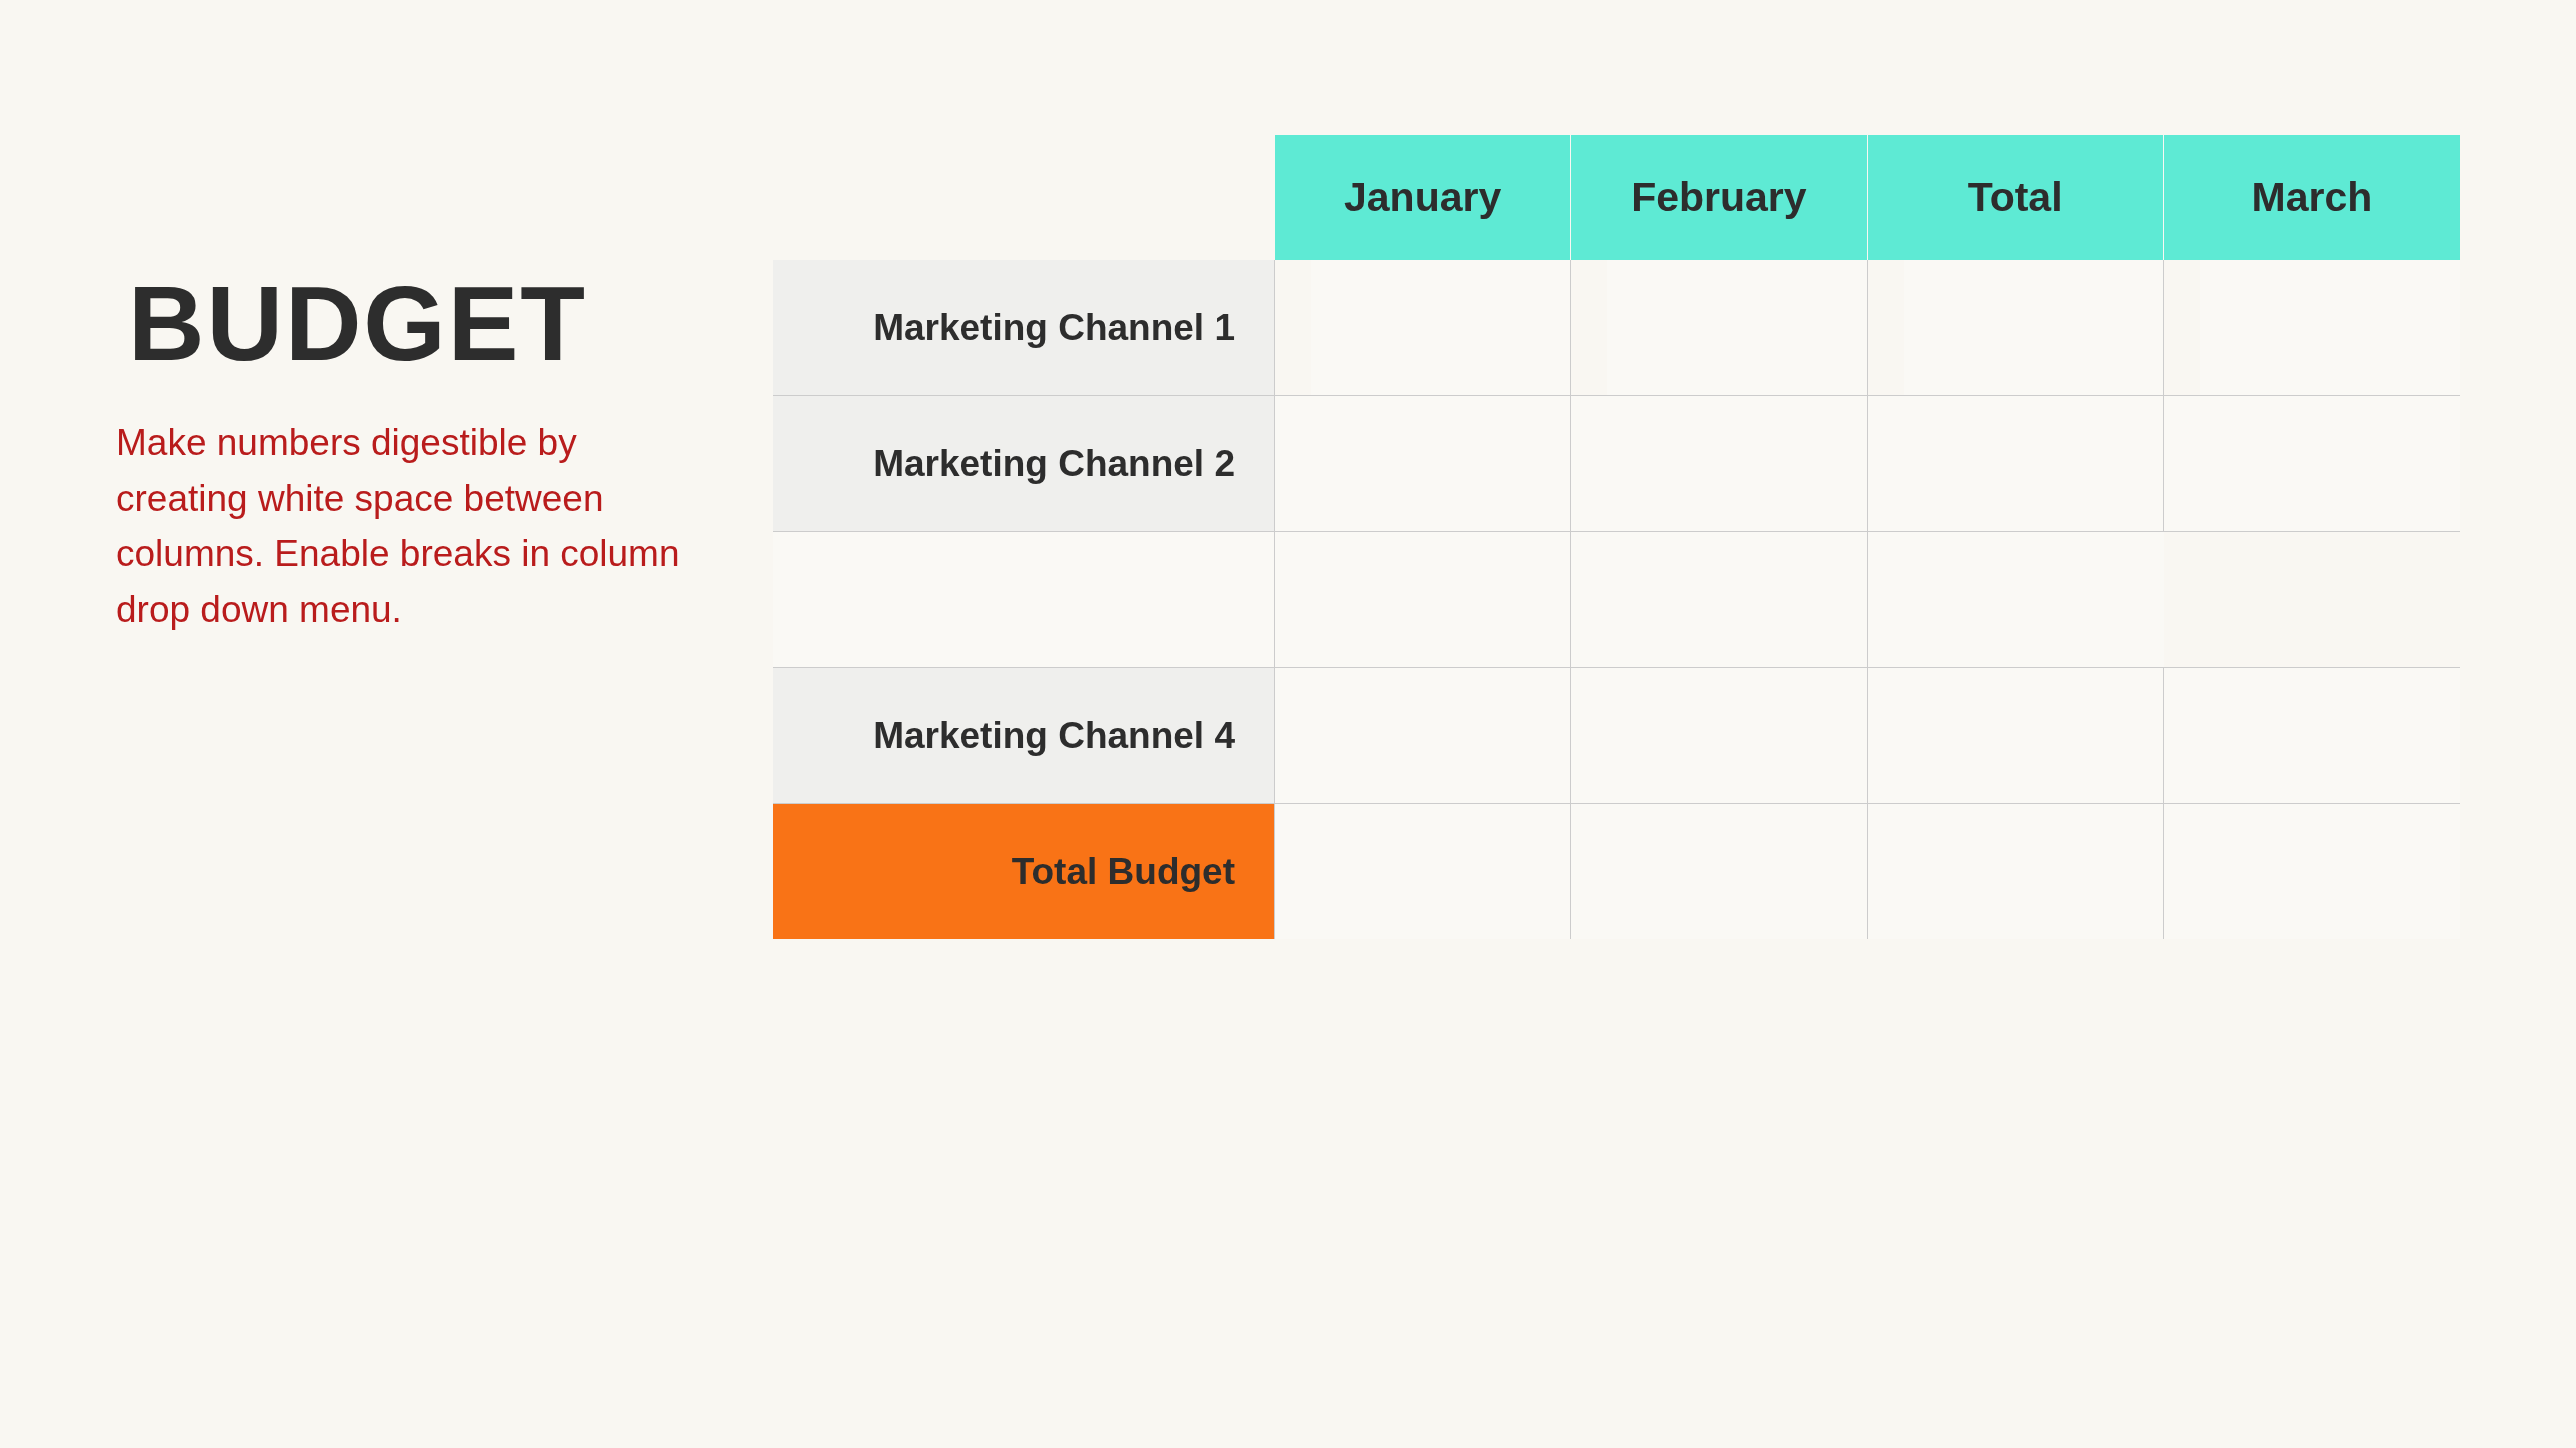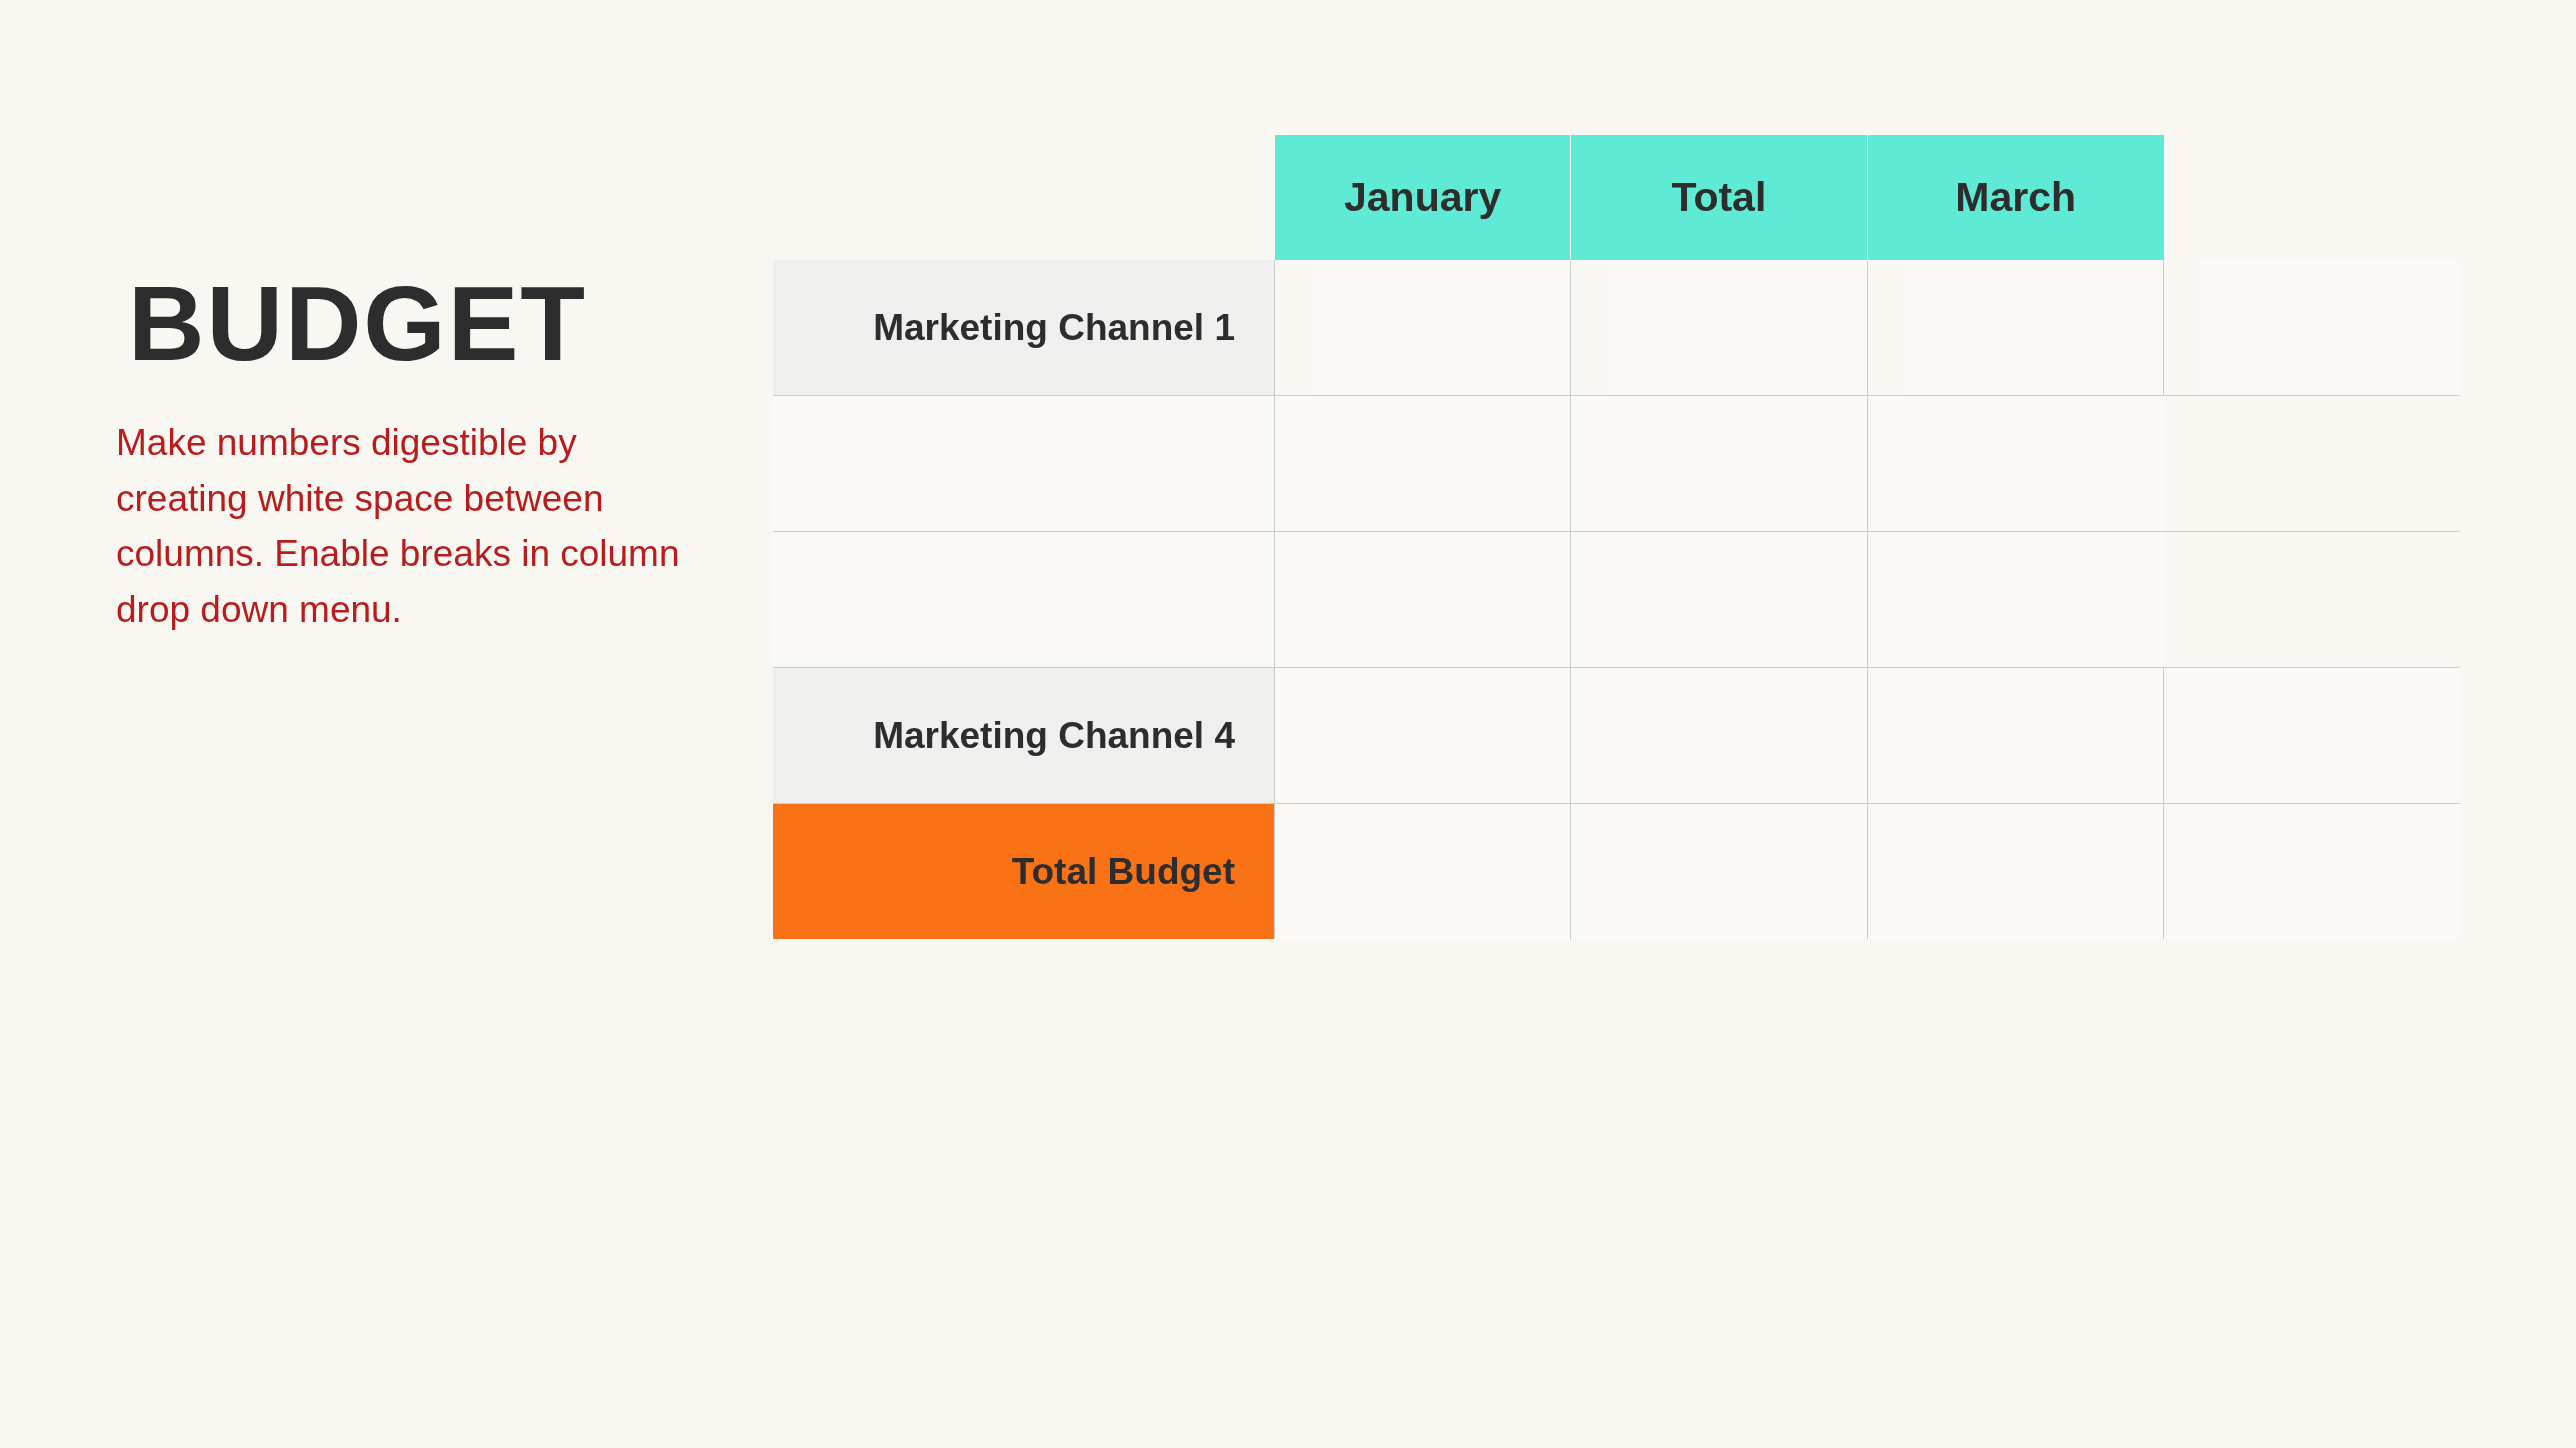--- a/index.html
+++ b/index.html
@@ -149,35 +149,37 @@
     <div class="budget-title">BUDGET</div>
     <div class="budget-description">Make numbers digestible by creating white space between columns. Enable breaks in column drop down menu.</div>
   </div>
 
   <div class="right-panel">
     <div class="table-wrapper">
 
       <div class="table-header-row">
         <div class="header-empty"></div>
         <div class="header-cell">January</div>
+        <div class="header-cell">February</div>
         <div class="header-cell">Total</div>
         <div class="header-cell">March</div>
       </div>
 
       <div class="table-body">
 
         <div class="table-row">
           <div class="row-label-cell">Marketing Channel 1</div>
           <div class="data-cell"></div>
           <div class="data-cell"></div>
           <div class="data-cell"></div>
           <div class="data-cell"></div>
         </div>
 
         <div class="table-row">
+          <div class="row-label-cell">Marketing Channel 2</div>
           <div class="data-cell"></div>
           <div class="data-cell"></div>
           <div class="data-cell"></div>
           <div class="data-cell"></div>
         </div>
 
         <div class="table-row">
           <div class="data-cell"></div>
           <div class="data-cell"></div>
           <div class="data-cell"></div>

